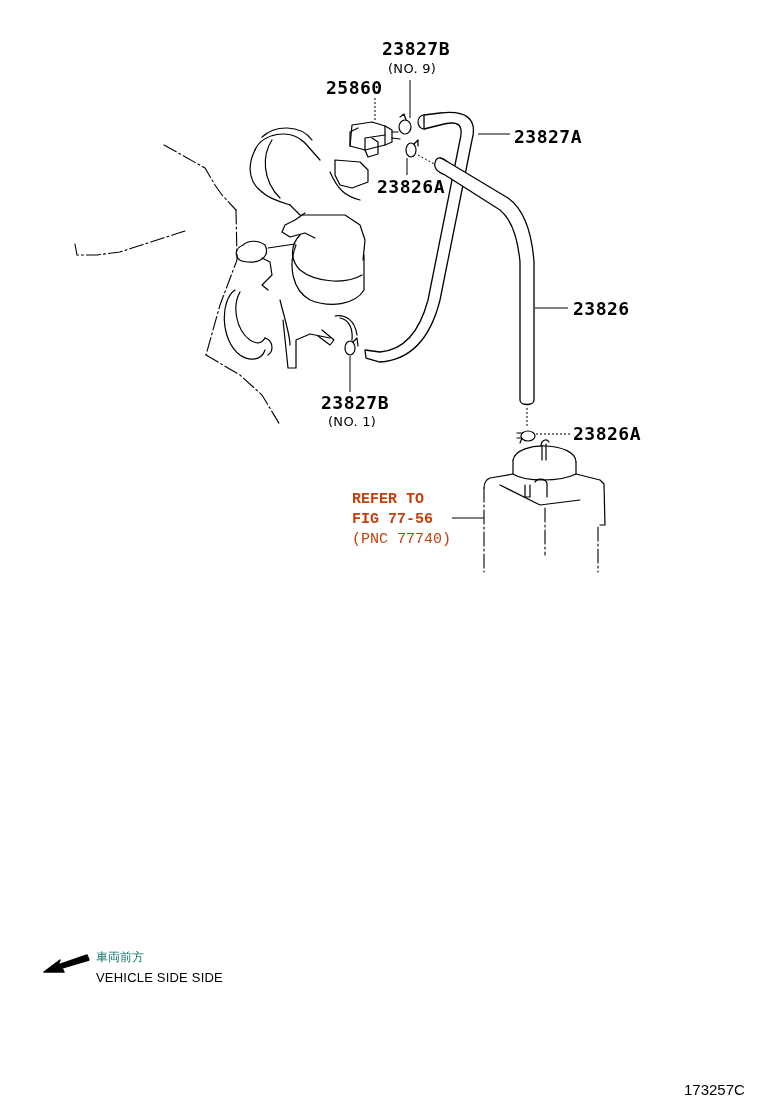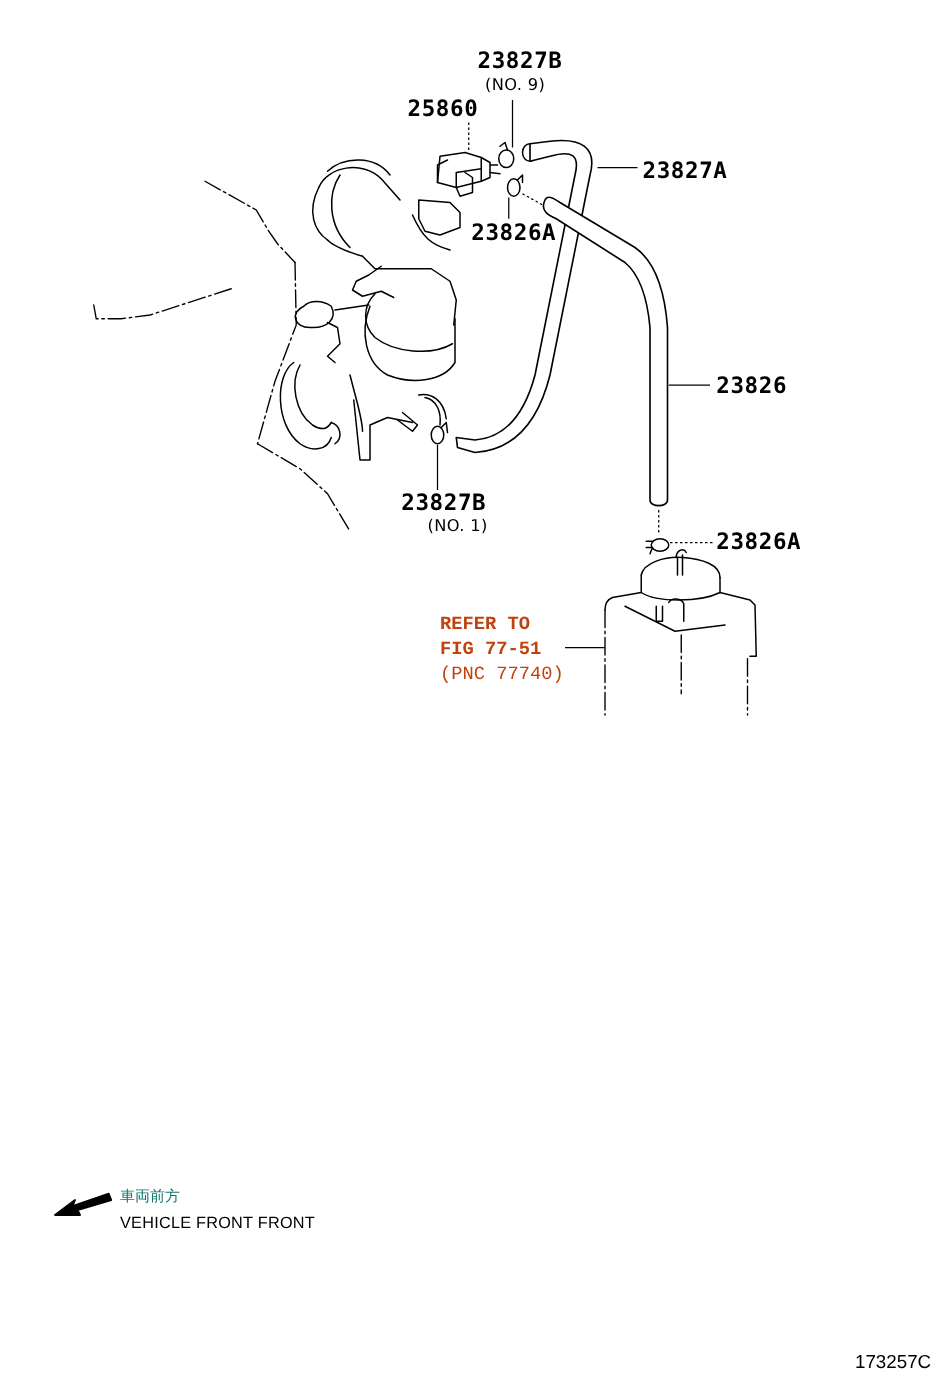--- a/index.html
+++ b/index.html
@@ -130,26 +130,26 @@
 
   <div class="lbl" style="left:326px;top:79px;">25860</div>
 
   <div class="lbl" style="left:514px;top:128px;">23827A</div>
 
   <div class="lbl" style="left:377px;top:178px;">23826A</div>
 
   <div class="lbl" style="left:573px;top:300px;">23826</div>
 
   <div class="lbl" style="left:321px;top:394px;">23827B</div>
-  <div class="sub" style="left:342px;top:415px;">(NO. 1)</div>
+  <div class="sub" style="left:328px;top:415px;">(NO. 1)</div>
 
   <div class="lbl" style="left:573px;top:425px;">23826A</div>
 
   <div class="ref" style="left:352px;top:490px;">REFER TO</div>
-  <div class="ref" style="left:352px;top:510px;">FIG 77-51</div>
+  <div class="ref" style="left:352px;top:510px;">FIG 77-56</div>
   <div class="ref ref-sub" style="left:352px;top:530px;">(PNC 77740)</div>
 
   <div class="legend-jp" style="left:96px;top:951px;">車両前方</div>
-  <div class="legend-en" style="left:96px;top:971px;">VEHICLE FRONT FRONT</div>
+  <div class="legend-en" style="left:96px;top:971px;">VEHICLE SIDE SIDE</div>
 
   <div class="figno" style="left:684px;top:1082px;">173257C</div>
 
 </div>
 
 </body></html>

